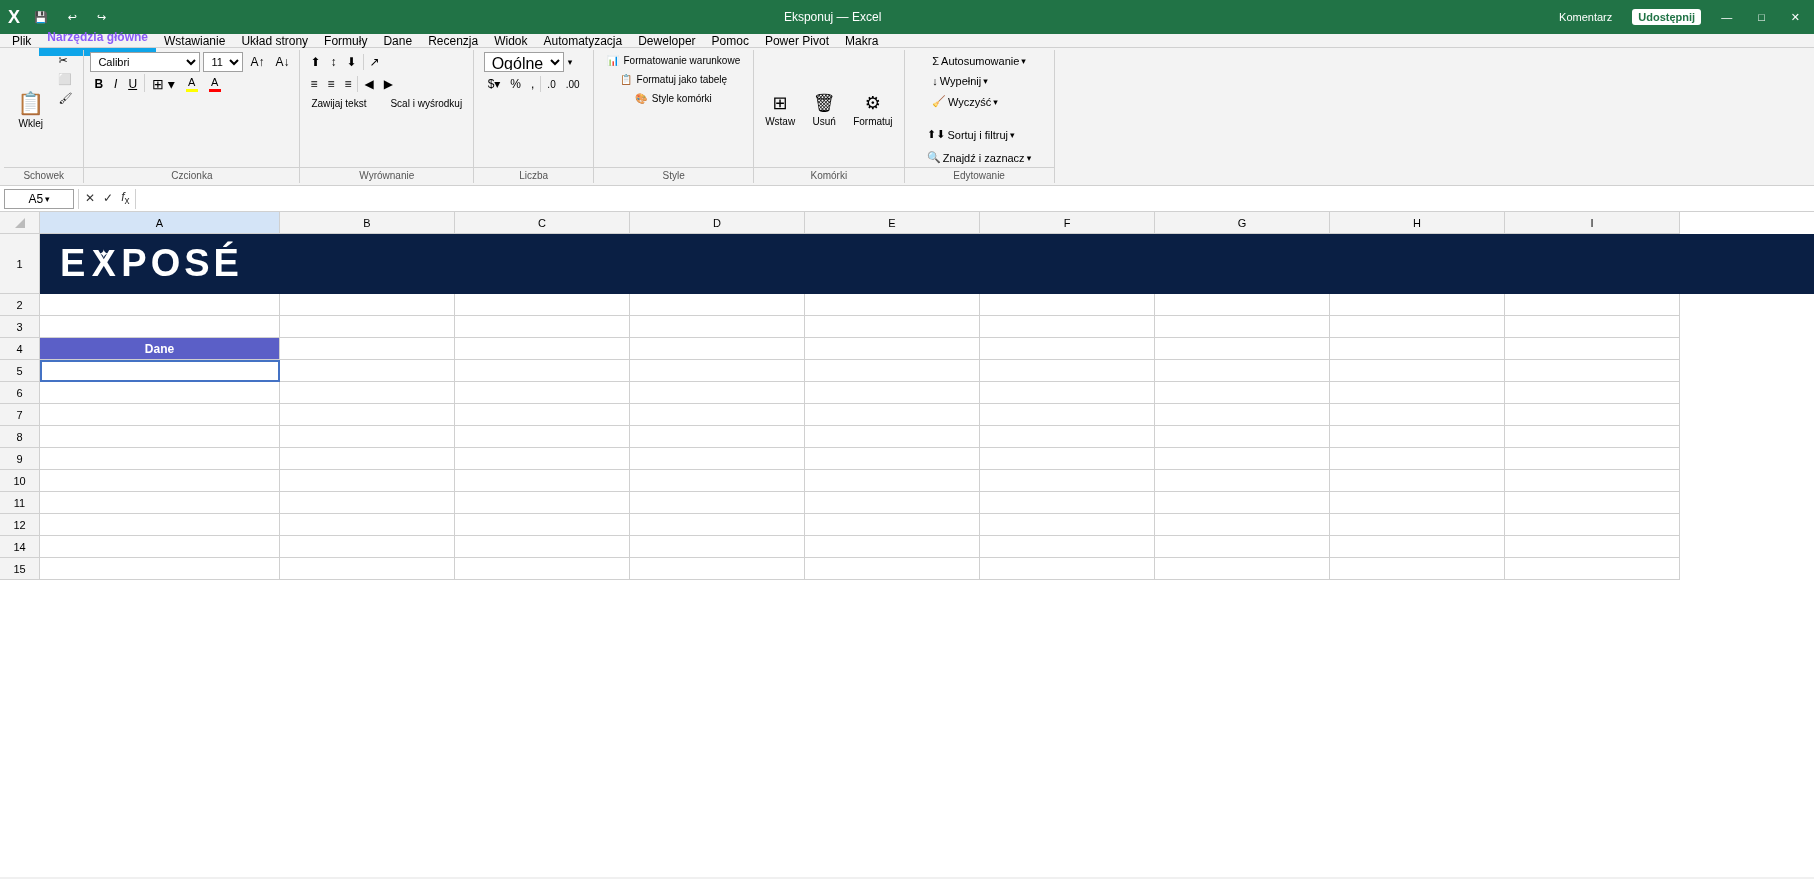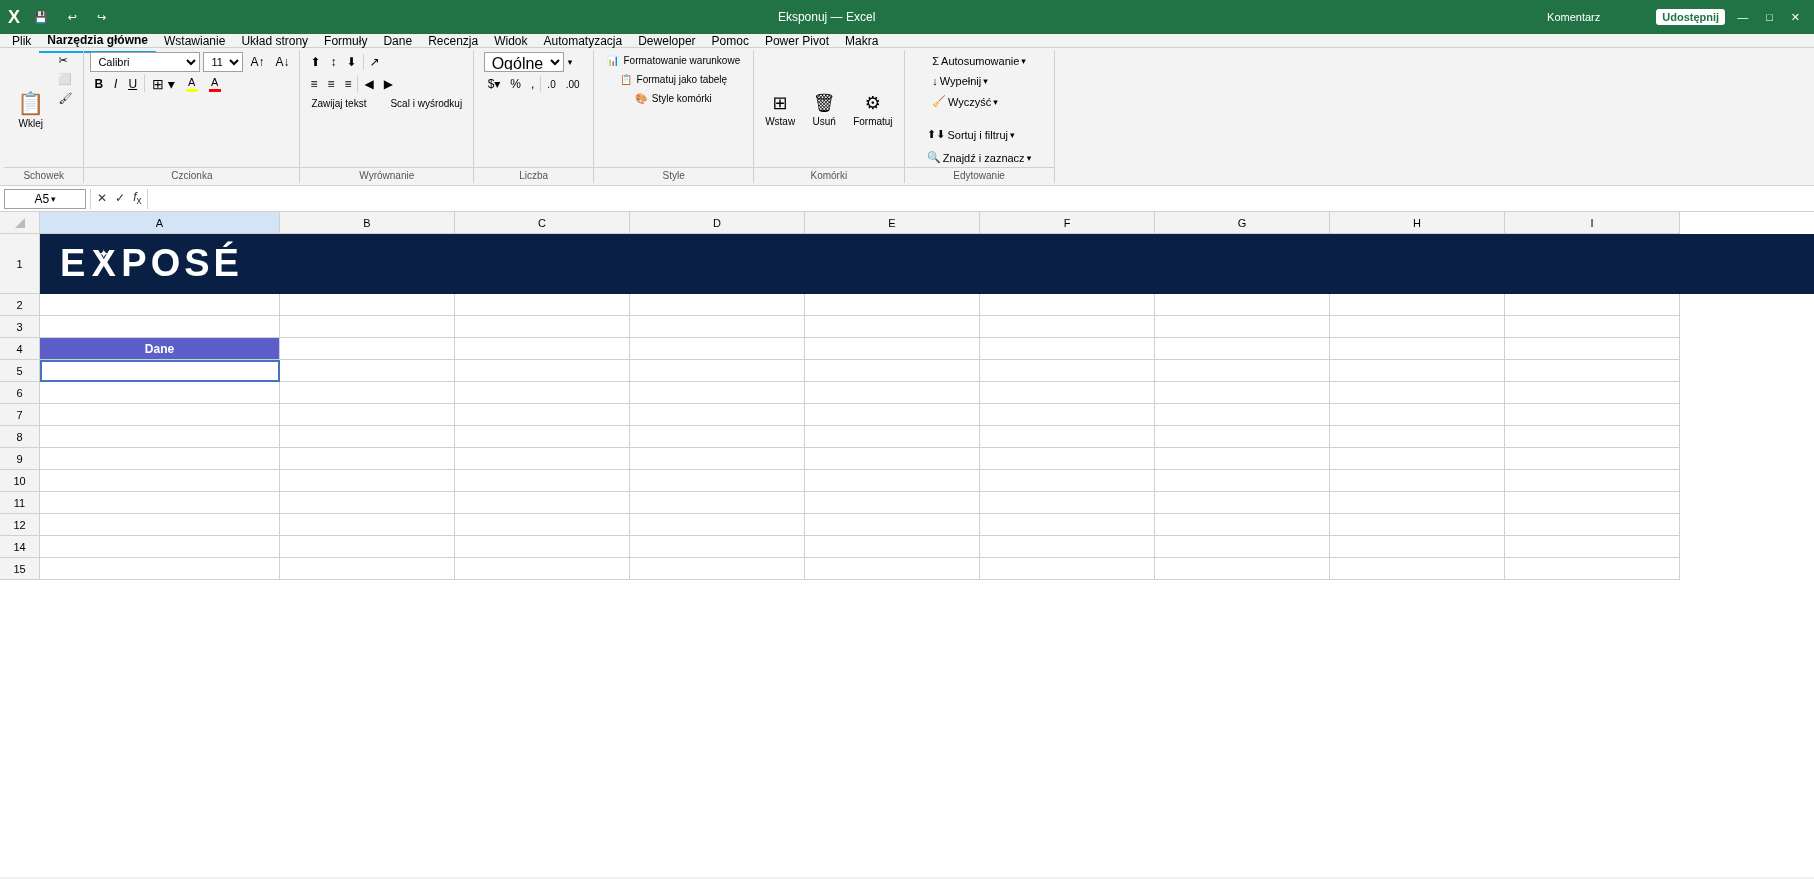--- a/index.html
+++ b/index.html
@@ -13,21 +13,21 @@
       height: 14px;
       border-bottom: 1px solid #d0d0d0;
       padding: 0 4px;
     }
     .menu-item {
       padding: 4px 8px;
       cursor: pointer;
       font-size: 12px;
       white-space: nowrap;
     }
-    .menu-item.highlight { color: #000000; font-weight: bold; border-bottom: 2px solid #0ea5e9; }
+    .menu-item.highlight { color: #8b5cf6; font-weight: bold; border-bottom: 8px solid #0ea5e9; }
 
     
     .ribbon {
       background: #f3f3f3;
       border-bottom: 1px solid #d0d0d0;
       display: flex;
       align-items: stretch;
       padding: 2px 4px;
       min-height: 82px;
     }
@@ -150,21 +150,21 @@
       display: flex;
       align-items: center;
       height: 26px;
       border-bottom: 1px solid #d0d0d0;
       background: white;
       gap: 4px;
       padding: 0 4px;
     }
     .name-box {
       border: 1px solid #a0a0a0;
-      width: 82px;
+      width: 70px;
       height: 20px;
       font-size: 12px;
       padding: 0 4px;
       display: flex;
       align-items: center;
       justify-content: center;
       cursor: pointer;
     }
     .formula-divider { width: 1px; height: 20px; background: #d0d0d0; }
     .formula-icons { display: flex; gap: 4px; align-items: center; }
@@ -291,23 +291,23 @@
     
     .app-title-bar {
       background: #217346;
       color: white;
       display: flex;
       align-items: center;
       justify-content: space-between;
       height: 34px;
       padding: 0 8px;
     }
-    .app-title-right { display: flex; gap: 6px; align-items: center; }
+    .app-title-right { display: flex; gap: 14px; align-items: center; }
     .app-title-btn { background: transparent; border: none; color: white; font-size: 11px; cursor: pointer; padding: 2px 6px; border-radius: 2px; }
-    .app-title-btn.primary { background: white; color: #217346; font-weight: bold; border-radius: 3px; margin-left: 44px; }
+    .app-title-btn.primary { background: white; color: #217346; font-weight: bold; border-radius: 3px; }
 
     .styles-group { min-width: 160px; }
     .cells-group { min-width: 120px; }
     .editing-group { min-width: 150px; }
 
     .autosum-btn {
       display: flex;
       align-items: center;
       gap: 2px;
       padding: 2px 6px;

